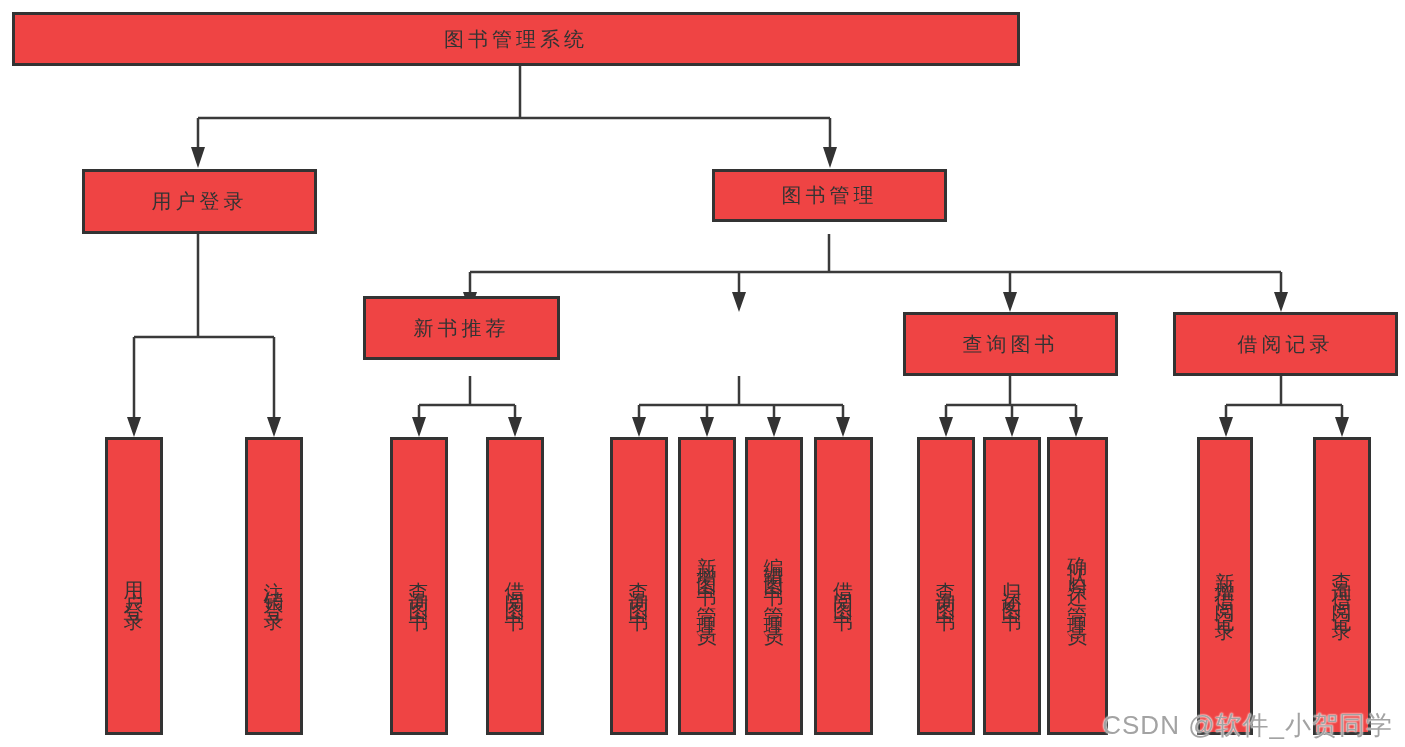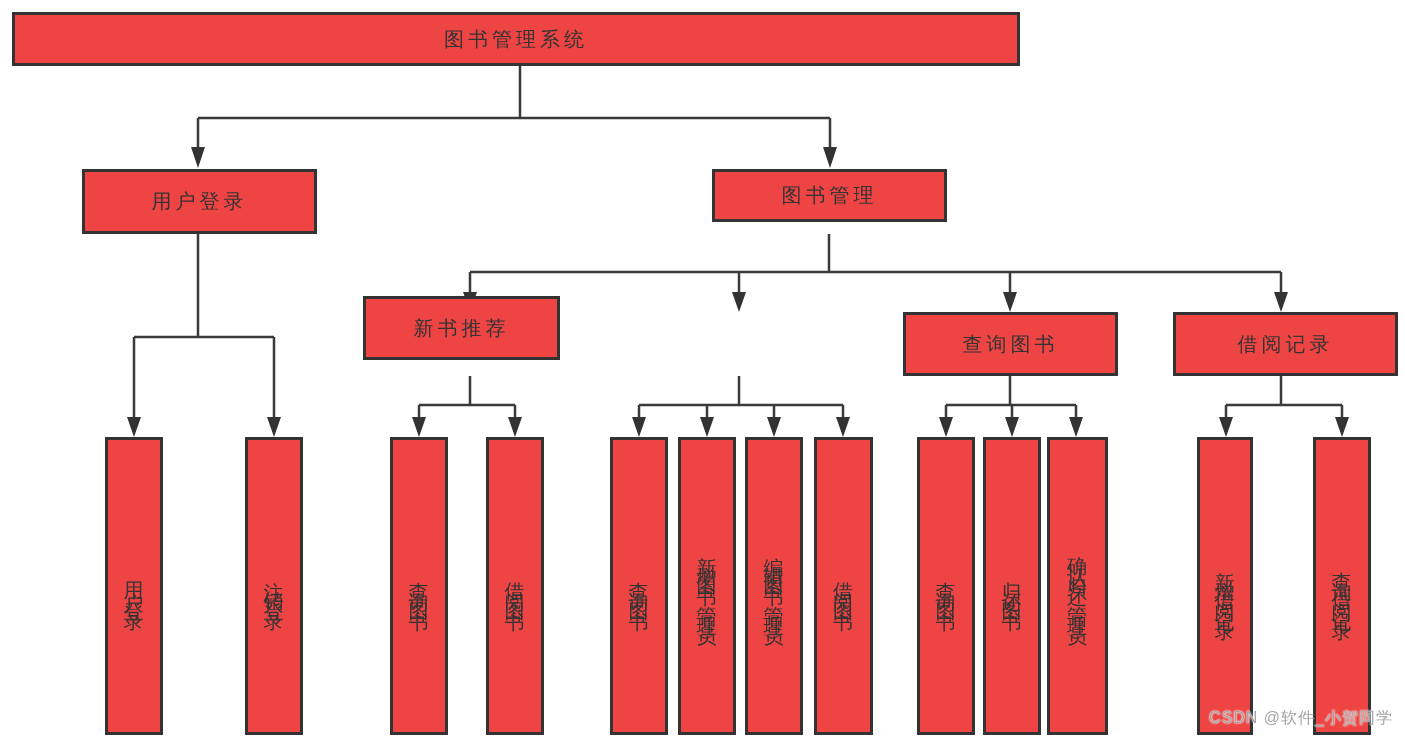--- a/index.html
+++ b/index.html
@@ -21,21 +21,21 @@
     font-size:20px;letter-spacing:4px;white-space:nowrap;
     color:#333333;
   }
   .v-node span{
     writing-mode:vertical-rl;text-orientation:mixed;
     font-size:20px;letter-spacing:10px;line-height:1;
     color:#333333;white-space:nowrap;
   }
   .watermark{
     position:absolute;z-index:5;right:12px;top:708px;
-    font-size:16px;letter-spacing:1px;color:#a3a3a3;
+    font-size:26px;letter-spacing:1px;color:#a3a3a3;
     text-shadow:0 0 2px #ffffff,0 0 2px #ffffff;
     white-space:nowrap;
     text-align:right;
   }
 </style>
 </head>
 <body>
 
 <div id="stage">
 

